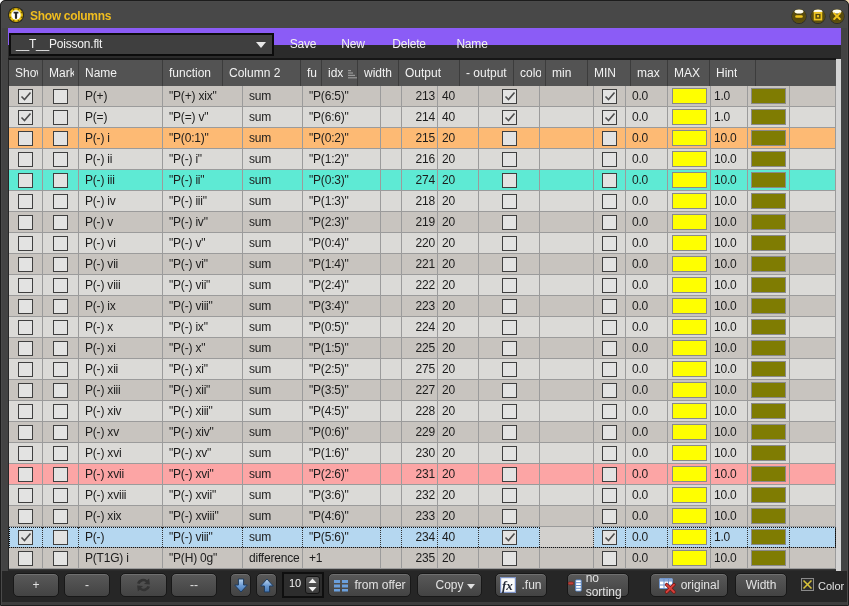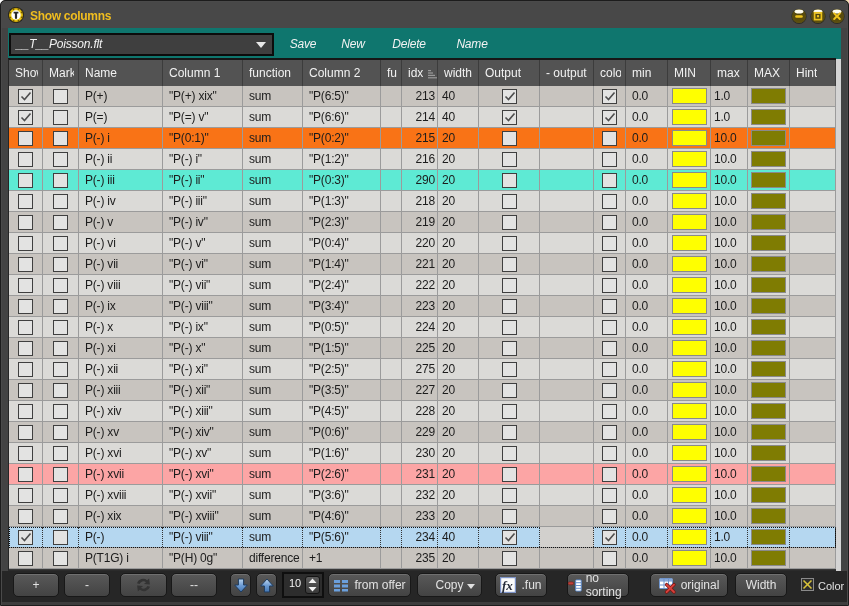--- a/index.html
+++ b/index.html
@@ -3,21 +3,21 @@
 * { margin:0; padding:0; box-sizing:border-box; }
 html,body { width:849px; height:606px; overflow:hidden; font-family:"Liberation Sans",sans-serif; background:#ffffff; }
 #desktr { position:absolute; right:0; top:0; width:14px; height:14px; background:#f3ddb4; }
 #win { position:absolute; left:0; top:0; width:849px; height:606px; background:#2b2b2b; border:1px solid #1c1c1c; box-shadow: inset 0 0 0 1px #4a4a4a; border-radius:5px 5px 0 0; overflow:hidden; }
 
 #title { position:absolute; left:1px; top:1px; right:1px; height:26px; background:#484848; }
 #title .txt { position:absolute; left:28px; top:7px; font-size:12px; font-weight:bold; color:#f0bd1f; letter-spacing:-0.3px; }
 #ticon { position:absolute; left:6px; top:5px; }
 .wsvg { position:absolute; top:6px; }
 
-#tbar { position:absolute; left:1px; right:1px; top:27px; height:32px; background:#0f766e;font-style:italic; }
+#tbar { position:absolute; left:1px; right:1px; top:27px; height:17px; background:#8b5cf6; }
 #combo { position:absolute; left:7px; top:5px; width:265px; height:23px; background:#3f3f3f; border:2px solid #0c0c0c; }
 #combo .ct { position:absolute; left:5px; top:2px; font-size:12px; letter-spacing:-0.2px; color:#f2f2f2; }
 #combo .arr { position:absolute; right:6px; top:7px; width:0; height:0; border-left:5px solid transparent; border-right:5px solid transparent; border-top:6px solid #e8e8e8; }
 .tbtn { position:absolute; top:5px; height:23px; line-height:23px; font-size:12px; letter-spacing:-0.2px; color:#f2f2f2; text-align:center; }
 
 #grid { position:absolute; left:7px; top:57px; width:828px; height:512px; background:#383838; border-top:2px solid #161616; border-left:1px solid #262626; }
 #hdr { position:relative; height:26px; width:827px; background:#535353; display:flex; }
 .hc { position:relative; height:26px; border-right:1px solid #3c3c3c; color:#f2f2f2; font-size:12px; display:flex; align-items:center; overflow:hidden; flex:none; }
 .hc .ht { display:block; padding-left:6px; margin-right:4px; white-space:nowrap; overflow:hidden; flex:0 1 auto; min-width:0; }
 .row { position:relative; width:827px; height:21px; display:flex; border-bottom:1px solid #9b9b9b; }
@@ -118,23 +118,20 @@
     <div id="hdr">
         <div class="hc" style="width:34px">
           <span class="ht">Show</span>
         </div>
         <div class="hc" style="width:36px">
           <span class="ht">Marked</span>
         </div>
         <div class="hc" style="width:84px">
           <span class="ht">Name</span>
         </div>
-        <div class="hc" style="width:80px">
-          <span class="ht">Column 1</span>
-        </div>
         <div class="hc" style="width:60px">
           <span class="ht">function</span>
         </div>
         <div class="hc" style="width:78px">
           <span class="ht">Column 2</span>
         </div>
         <div class="hc" style="width:21px">
           <span class="ht">func</span>
         </div>
         <div class="hc" style="width:36px">
@@ -255,21 +252,21 @@
         <div class="c" style="width:42px">0.0</div>
         <div class="c cc" style="width:43px">
           <span class="sw" style="background:#ffff00"></span>
         </div>
         <div class="c" style="width:37px;padding-left:3px">1.0</div>
         <div class="c cc" style="width:42px">
           <span class="sw" style="background:#7f7c02"></span>
         </div>
         <div class="c" style="width:46px"></div>
       </div>
-<div class="row" style="background:#f97316">
+<div class="row" style="background:#fdba74">
         <div class="c cc" style="width:34px">
           <span class="cb"></span>
         </div>
         <div class="c cc" style="width:36px">
           <span class="cb"></span>
         </div>
         <div class="c" style="width:84px">P(-) i</div>
         <div class="c" style="width:80px">"P(0:1)"</div>
         <div class="c" style="width:60px">sum</div>
         <div class="c" style="width:78px">"P(0:2)"</div>
@@ -329,21 +326,21 @@
           <span class="cb"></span>
         </div>
         <div class="c cc" style="width:36px">
           <span class="cb"></span>
         </div>
         <div class="c" style="width:84px">P(-) iii</div>
         <div class="c" style="width:80px">"P(-) ii"</div>
         <div class="c" style="width:60px">sum</div>
         <div class="c" style="width:78px">"P(0:3)"</div>
         <div class="c" style="width:21px"></div>
-        <div class="c cr" style="width:36px">290</div>
+        <div class="c cr" style="width:36px">274</div>
         <div class="c" style="width:41px;padding-left:4px">20</div>
         <div class="c cc" style="width:61px">
           <span class="cb"></span>
         </div>
         <div class="c cc" style="width:54px;"></div>
         <div class="c cc" style="width:32px">
           <span class="cb"></span>
         </div>
         <div class="c" style="width:42px">0.0</div>
         <div class="c cc" style="width:43px">

